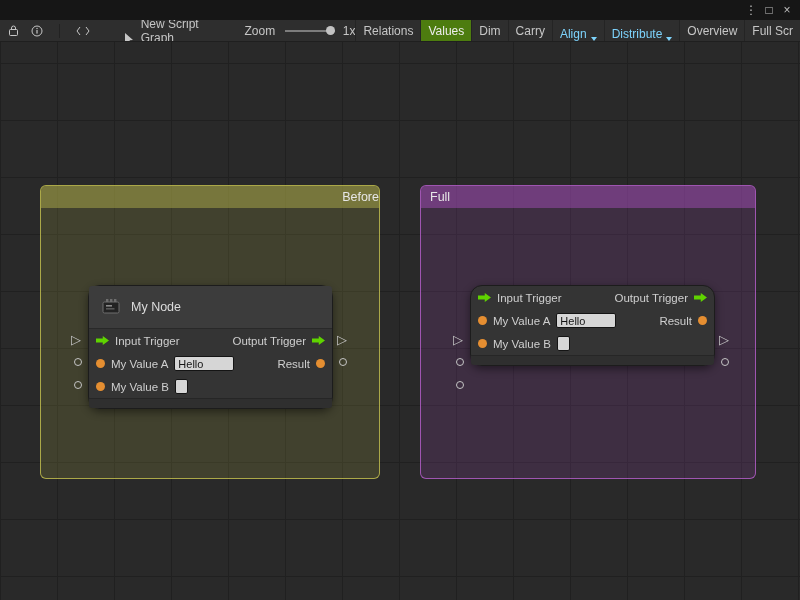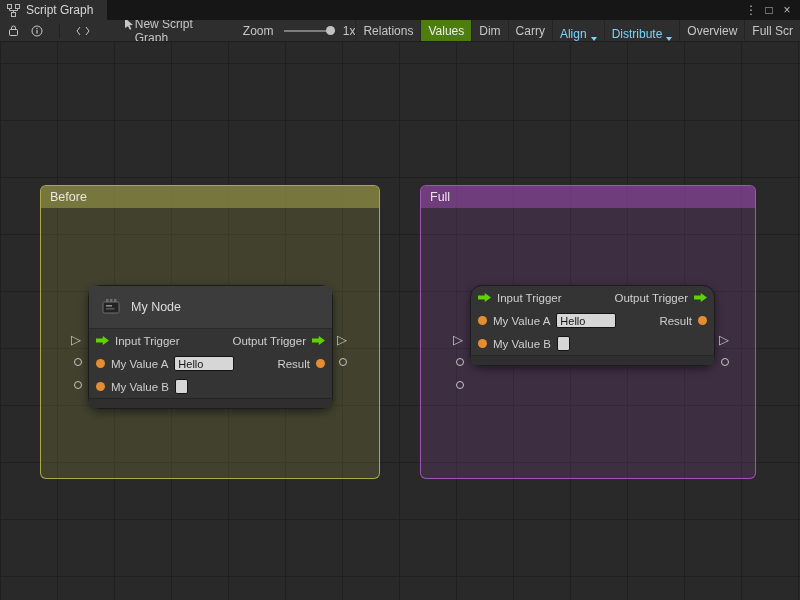--- a/index.html
+++ b/index.html
@@ -10,21 +10,21 @@
   
   .tabbar { height:20px; background:#161616; display:flex; align-items:stretch; }
   .tab { display:flex; align-items:center; gap:6px; padding:0 14px 0 7px; background:#2e2e2e; color:#d6d6d6; font-size:12px; }
   .win-controls { margin-left:auto; display:flex; align-items:center; gap:2px; padding-right:5px; }
   .win-controls span { width:16px; text-align:center; color:#bdbdbd; font-size:12px; line-height:18px; cursor:default; }
 
   
   .toolbar { height:22px; background:#2e2e2e; border-bottom:1px solid #1f1f1f; display:flex; align-items:center; font-size:12px; color:#c6c6c6; overflow:hidden; }
   .tb-icon { display:flex; align-items:center; }
   .tb-sep { width:1px; height:14px; background:#222; margin:0 6px; }
-  .graph-select { display:flex; align-items:flex-start; margin-left:34px; }
+  .graph-select { display:flex; align-items:flex-end; gap:6px; margin-left:34px; }
   .zoom-label { margin-left:44px; }
   .zoom-slider { position:relative; width:72px; height:12px; margin-left:10px; }
   .zoom-track { position:absolute; left:0; right:0; top:5px; height:2px; background:#7d7d7d; }
   .zoom-handle { position:absolute; right:0; top:1.5px; width:9px; height:9px; border-radius:50%; background:#c2c2c2; }
   .zoom-value { margin-left:8px; }
   .tb-buttons { margin-left:auto; display:flex; height:100%; }
   .tb-btn { display:flex; align-items:center; padding:0 7px; border-left:1px solid #242424; white-space:nowrap; }
   .tb-btn.active { background:#4d7c0f; color:#eeeeee; }
   .tb-btn.disabled { color:#7dd3fc;align-items:flex-end; }
   .caret { width:0; height:0; border-left:3.5px solid transparent; border-right:3.5px solid transparent; border-top:4px solid currentColor; margin-left:4px; }
@@ -34,21 +34,21 @@
     background-image: linear-gradient(#202020 1px, transparent 1px),
                       linear-gradient(90deg, #202020 1px, transparent 1px);
     background-size:57px 57px, 57px 57px;
     background-position:0 21px, 0 0;
     overflow:hidden; }
 
   
   .group { position:absolute; border-radius:6px; overflow:hidden; }
   .group-header { height:22px; line-height:22px; padding-left:9px; font-size:12.5px; color:#e6e6e6; }
   .group.before { left:40px; top:143px; width:340px; height:294px; border:1.5px solid rgba(183,180,75,.9); background:rgba(152,150,62,.22); }
-  .group.before .group-header { background:rgba(174,171,74,.5); }
+  .group.before .group-header { background:rgba(174,171,74,.5);text-align:right; }
   .group.after { left:420px; top:143px; width:336px; height:294px; border:1.5px solid rgba(170,90,190,.9); background:rgba(152,72,172,.20); }
   .group.after .group-header { background:rgba(165,78,187,.48); }
 
   
   .node { position:absolute; width:245px; background:#343434; border:1px solid #1c1c1c; border-radius:12px; box-shadow:0 3px 9px rgba(0,0,0,.45); }
   .node.before-node { left:88px; top:243px; }
   .node.after-node  { left:470px; top:243px; }
   .node-header { height:43px; background:#3c3c3c; display:flex; align-items:center; gap:9px; padding:0 11px; border-bottom:1px solid #292929; border-radius:3px 3px 0 0; font-size:12.5px; color:#dcdcdc; }
   .node-row { height:23px; display:flex; align-items:center; justify-content:space-between; padding:0 7px; }
   .pgroup { display:flex; align-items:center; gap:6px; }
@@ -65,31 +65,20 @@
   .ext.tri { width:13px; height:14px; color:#c4c4c4; font-size:13px; line-height:14px; }
   .ext.tri::after { content:"▷"; }
   .ext.ring { width:8px; height:8px; border:1.3px solid #c4c4c4; border-radius:50%; background:transparent; }
 </style>
 </head>
 <body>
 
 <div class="window">
 
   <div class="tabbar">
-    <div class="tab">
-      <span class="tb-icon">
-        <svg width="13" height="13" viewBox="0 0 13 13">
-            <rect x="0.5" y="0.5" width="4" height="4" fill="none" stroke="#b8b8b8"></rect>
-            <rect x="8.5" y="0.5" width="4" height="4" fill="none" stroke="#b8b8b8"></rect>
-            <rect x="4.5" y="8.5" width="4" height="4" fill="none" stroke="#b8b8b8"></rect>
-            <path d="M2.5 4.5 v2 h8 v-2 M6.5 6.5 v2" stroke="#b8b8b8" fill="none"></path>
-          </svg>
-      </span>
-      <span>Script Graph</span>
-    </div>
     <div class="win-controls">
       <span>⋮</span>
       <span>□</span>
       <span>×</span>
     </div>
   </div>
 
   <div class="toolbar">
     <span class="tb-icon" style="margin-left:8px">
       <svg width="11" height="13" viewBox="0 0 11 13">

